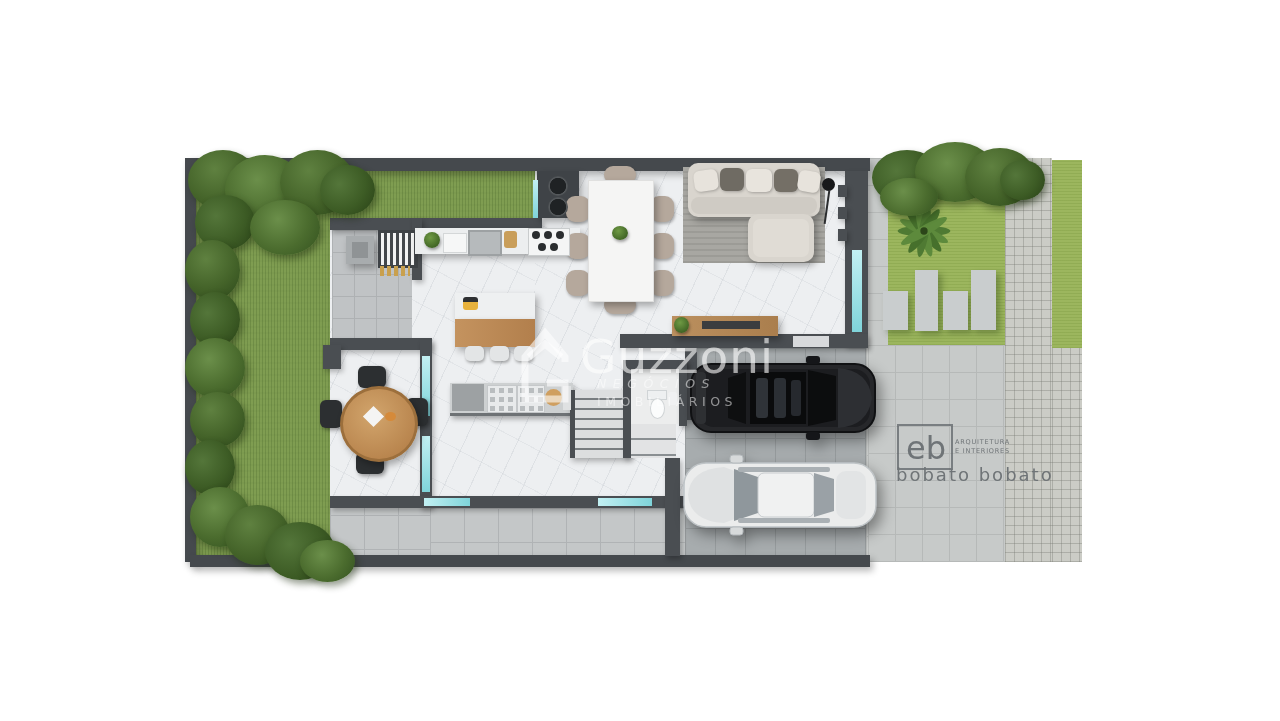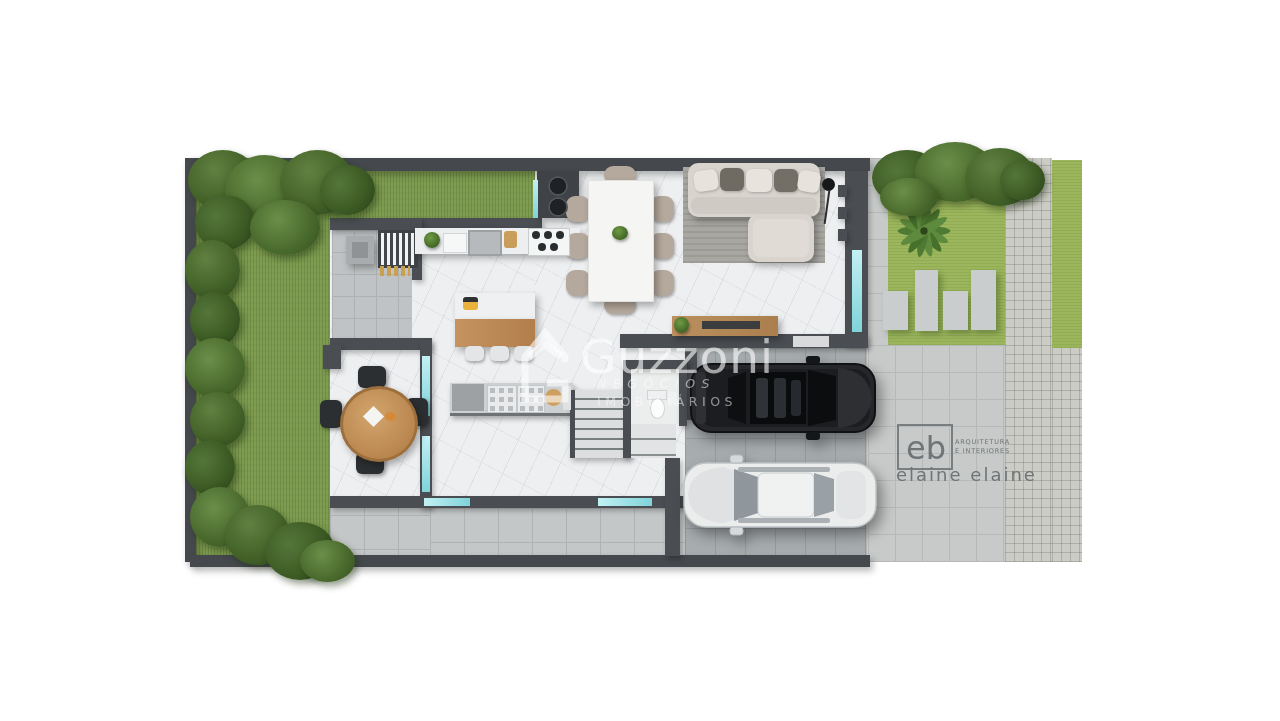--- a/index.html
+++ b/index.html
@@ -283,15 +283,15 @@
     </svg>
   </div>
   <div class="abs wm wm-brand" style="left:580px;top:333px;">Guzzoni</div>
   <div class="abs wm wm-small" style="left:597px;top:376px;letter-spacing:6.5px;font-style:italic;">NEGÓCIOS</div>
   <div class="abs wm wm-small" style="left:597px;top:394px;letter-spacing:4.5px;">IMOBILIÁRIOS</div>
 
   <div class="abs eb eb-box" style="left:897px;top:424px;width:52px;height:42px;"></div>
   <div class="abs eb eb-init" style="left:906px;top:432px;">eb</div>
   <div class="abs eb eb-tiny" style="left:955px;top:438px;">ARQUITETURA</div>
   <div class="abs eb eb-tiny" style="left:955px;top:447px;">E INTERIORES</div>
-  <div class="abs eb eb-name" style="left:896px;top:464px;">elaine elaine</div>
+  <div class="abs eb eb-name" style="left:896px;top:464px;">bobato bobato</div>
 
 </div>
 
 </body></html>

